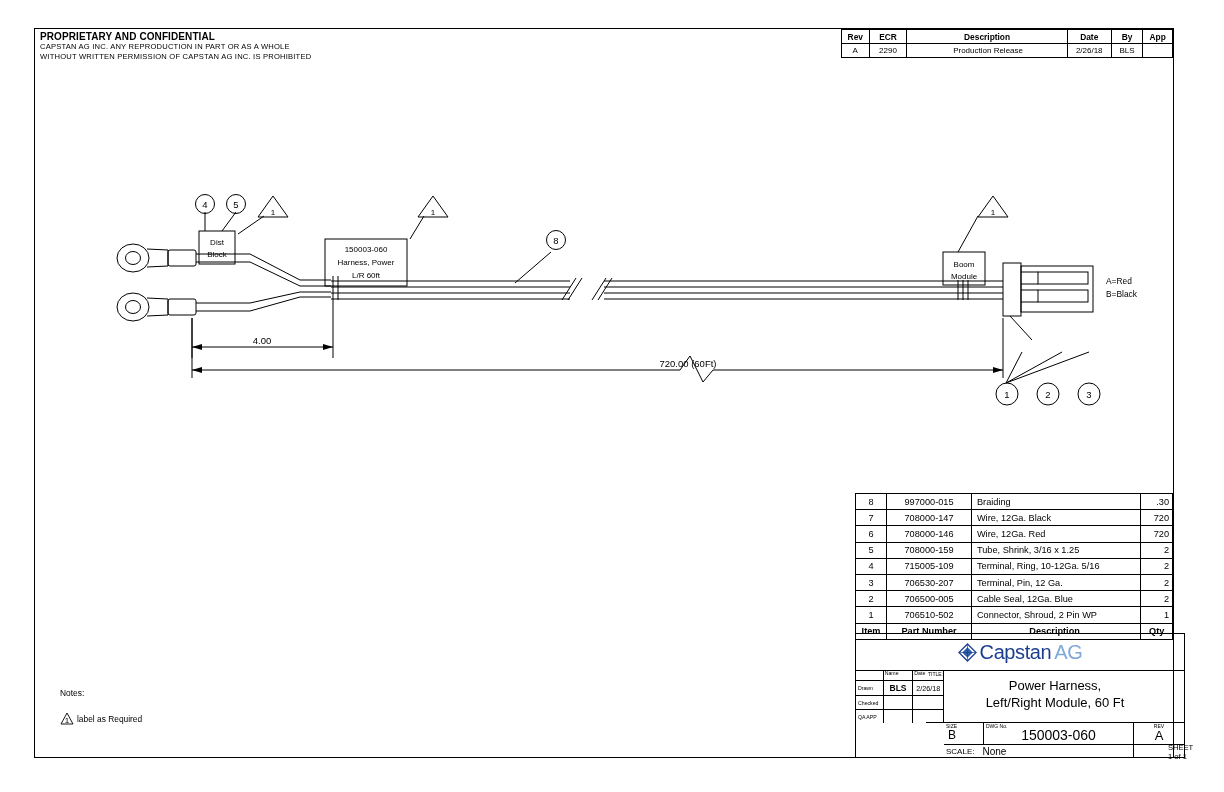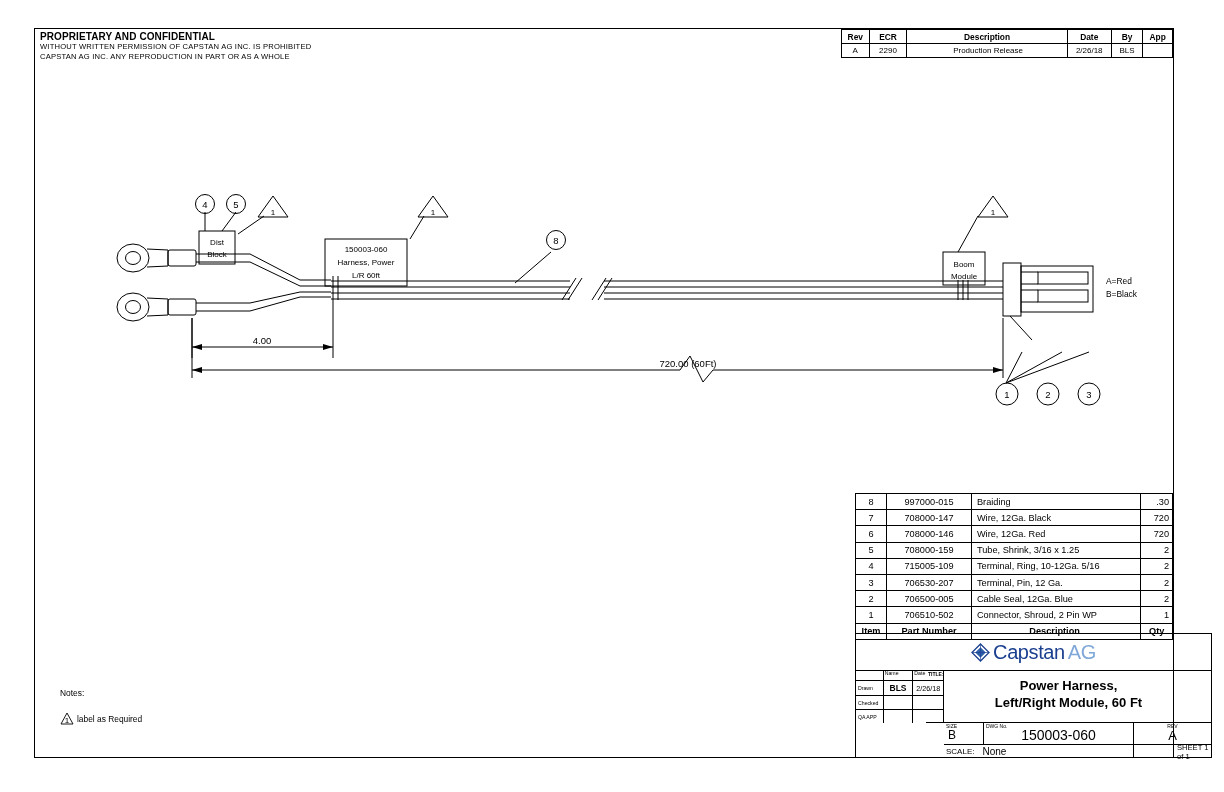--- a/index.html
+++ b/index.html
@@ -89,21 +89,21 @@
   .bom .c-pn   { width: 86px; text-align: center; }
   .bom .c-desc { width: 174px; text-align: left; padding-left: 5px;}
   .bom .c-qty  { width: 28px; text-align: right; }
   .bom tr.head td { font-weight: bold; text-align: center; }
   .bom tr.head td.c-desc { text-align: center; padding-left: 0; }
 
   
   .titleblock {
     position: absolute;
     left: 855px; top: 633px;
-    width: 357px;
+    width: 330px;
     height: 125px;
     border: 1px solid #000;
     box-sizing: border-box;
   }
   .logo-row {
     position: absolute;
     left: 0; top: 0;
     width: 100%; height: 36px;
     border-bottom: 1px solid #000;
     display: flex;
@@ -159,21 +159,20 @@
   .tb-left .row div:last-child { border-right: none; }
   .tb-left .row .val { font-weight: bold; font-size: 8.5px; justify-content: center; padding-left:0;}
   .tb-left .row .dateval { font-size: 7.2px; justify-content: center; padding-left:0;}
 
   .tb-title {
     position: absolute;
     left: 70px; top: 36px;
     right: 0; height: 53px;
     border-bottom: 1px solid #000;
     box-sizing: border-box;
-    font-weight: bold;
   }
   .tb-title .lbl {
     font-size: 5px;
     padding: 1px 0 0 2px;
   }
   .tb-title .t1, .tb-title .t2 {
     text-align: center;
     font-size: 13px;
     line-height: 17px;
   }
@@ -270,22 +269,22 @@
 </style>
 </head>
 <body>
 
 <div class="sheet">
 
   <div class="frame"></div>
 
   <div class="prop-block">
     <div class="prop-title">PROPRIETARY AND CONFIDENTIAL</div>
+    <div class="prop-body">CAPSTAN AG INC. ANY REPRODUCTION IN PART OR AS A WHOLE</div>
     <div class="prop-body">WITHOUT WRITTEN PERMISSION OF CAPSTAN AG INC. IS PROHIBITED</div>
-    <div class="prop-body">CAPSTAN AG INC. ANY REPRODUCTION IN PART OR AS A WHOLE</div>
   </div>
 
   <table class="rev-table">
     <tbody>
         <tr>
       <th class="c-rev">Rev</th>
       <th class="c-ecr">ECR</th>
       <th class="c-desc">Description</th>
       <th class="c-date">Date</th>
       <th class="c-by">By</th>

